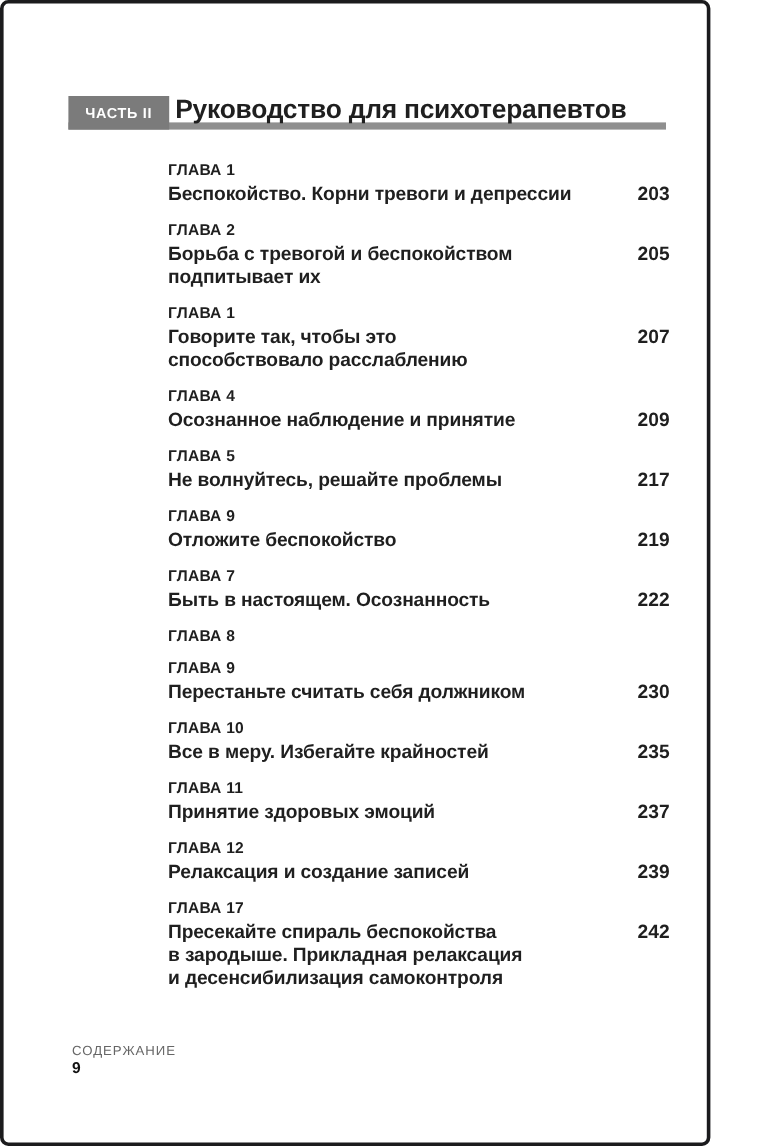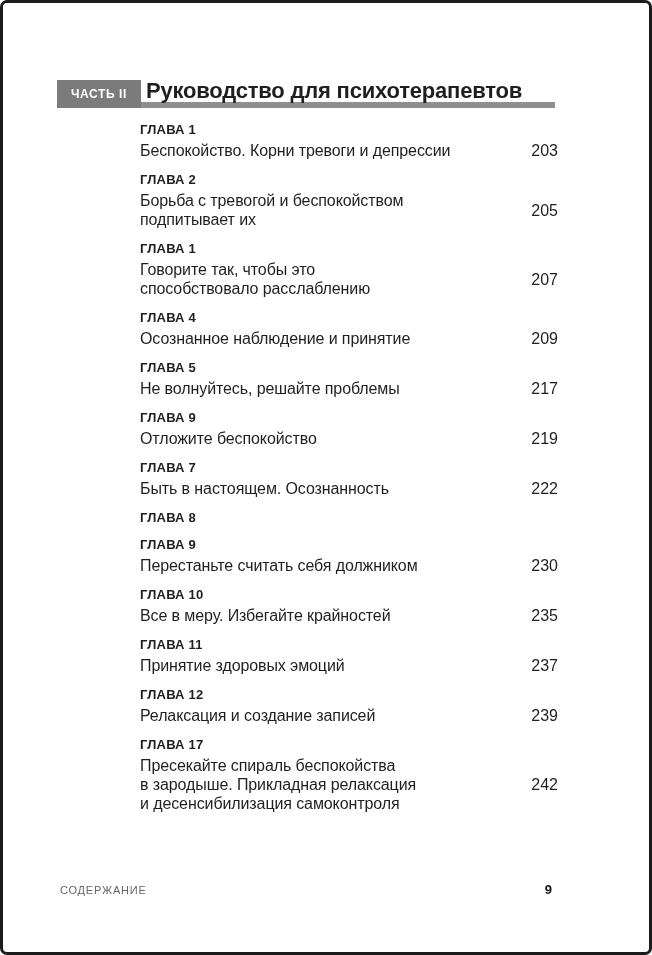--- a/index.html
+++ b/index.html
@@ -6,21 +6,21 @@
     --text:#1f1f1f;
     --part-box-bg:#7b7b7b;
     --part-box-text:#ffffff;
     --header-rule:#8f8f8f;
     --footer-label:#666666;
     --page-border:#1b1b1d;
   }
   html,body{margin:0;padding:0;background:#ffffff;}
   .page{
     position:relative;
-    width:652px;height:955px;
+    width:592px;height:955px;
     box-sizing:border-box;
     background:#fff;
     border:3px solid var(--page-border);
     border-radius:7px;
     font-family:"Liberation Sans", sans-serif;
     color:var(--text);
     overflow:hidden;
   }
   
   .part-header{
@@ -41,43 +41,43 @@
   }
   .part-title{
     position:absolute;left:89px;top:1px;
     margin:0;
     font-size:22px;font-weight:bold;line-height:20px;
     letter-spacing:-0.2px;
     white-space:nowrap;
   }
   
   .toc{
-    position:absolute;left:137px;top:120px;width:418px;
+    position:absolute;left:137px;top:132px;width:418px;
   }
   .entry{margin-bottom:13px;}
   .entry-label{
     font-size:13px;font-weight:bold;line-height:14px;
     letter-spacing:0.2px;
     margin-bottom:4px;
   }
-  .entry-row{display:flex;align-items:center;}
+  .entry-row{display:flex;align-items:flex-start;font-weight:bold;}
   .entry-title{
     flex:1;
     font-size:16px;line-height:19px;
     white-space:pre-line;
     letter-spacing:-0.1px;
   }
   .entry-page{
     margin-left:4px;
     font-size:16px;line-height:19px;
   }
   
   .page-footer{
     position:absolute;left:57px;right:97px;bottom:55px;
-    display:flex;justify-content:space-between;align-items:baseline;
+    display:flex;justify-content:space-between;align-items:baseline;flex-direction:column;
   }
   .footer-section{
     font-size:11px;color:var(--footer-label);letter-spacing:0.8px;
   }
   .footer-page{
     font-size:13px;font-weight:bold;color:#111;
   }
 </style>
 </head>
 <body>

